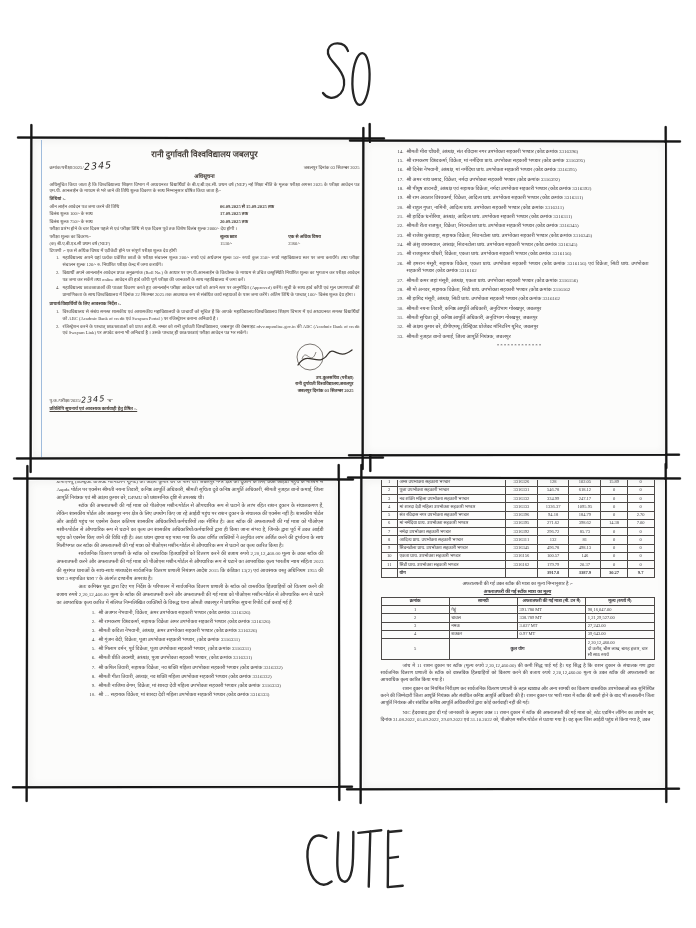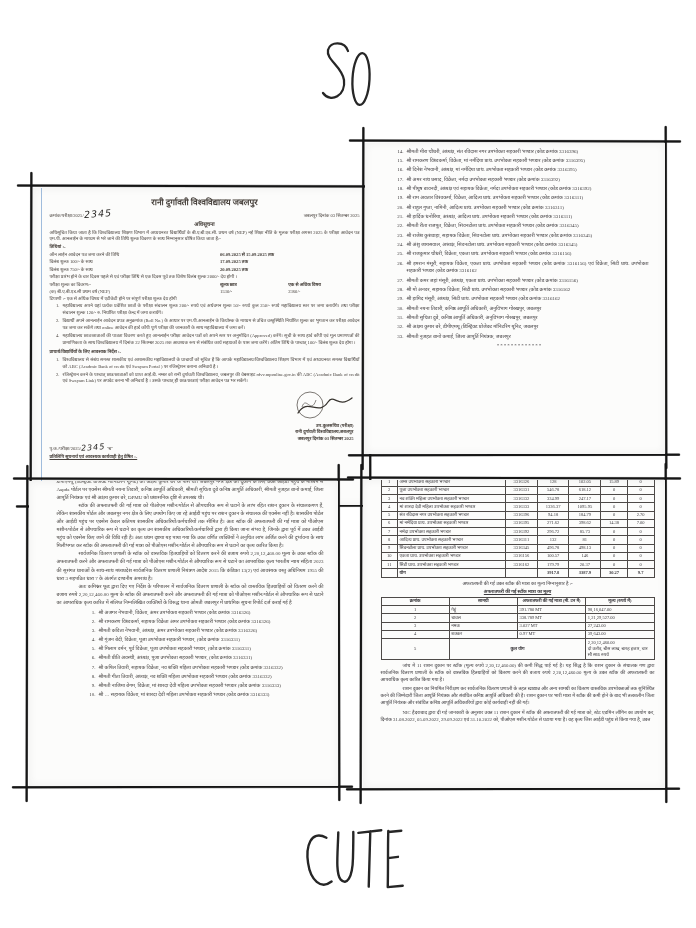--- a/index.html
+++ b/index.html
@@ -101,21 +101,21 @@
   <div class="deco" style="left:302px;top:824px;width:102px;height:70px;transform:rotate(-1.5deg);">
     <span class="sr">CUTE</span>
     <svg width="102" height="70" viewBox="0 0 102 70">
       <path d="M25 13 C9 4 4 22 6 38 C8 55 18 65 29 57" stroke-width="2.4"></path>
       <path d="M37 8 C36 28 33 48 38 55 C44 62 50 54 51 34 C51.5 24 52 14 52 8" stroke-width="2.4"></path>
       <path d="M57 9 L80 7 M69 8 C68 26 67 44 66 63" stroke-width="2.4"></path>
       <path d="M87 8 C86 26 86 44 85 64 M87 9 L100 8 M86 35 L96 34 M85 64 L100 63" stroke-width="2.4"></path>
     </svg>
   </div>
 
-  <section class="doc d1" style="left:30px;top:137px;width:341px;height:322px;margin-top:48px;">
+  <section class="doc d1" style="left:30px;top:137px;width:341px;height:322px;">
     <div class="fl fl-top"></div>
     <div class="fl fl-bottom"></div>
     <div class="fl fl-left"></div>
     <div class="fl fl-right"></div>
     <div class="paper">
       <div class="bluebar"></div>
       <div class="title">रानी दुर्गावती विश्वविद्यालय जबलपुर</div>
       <div class="refline">
         <span>
           <span>क्रमांक/परीक्षा/2025/</span><span class="hw">2345</span>

